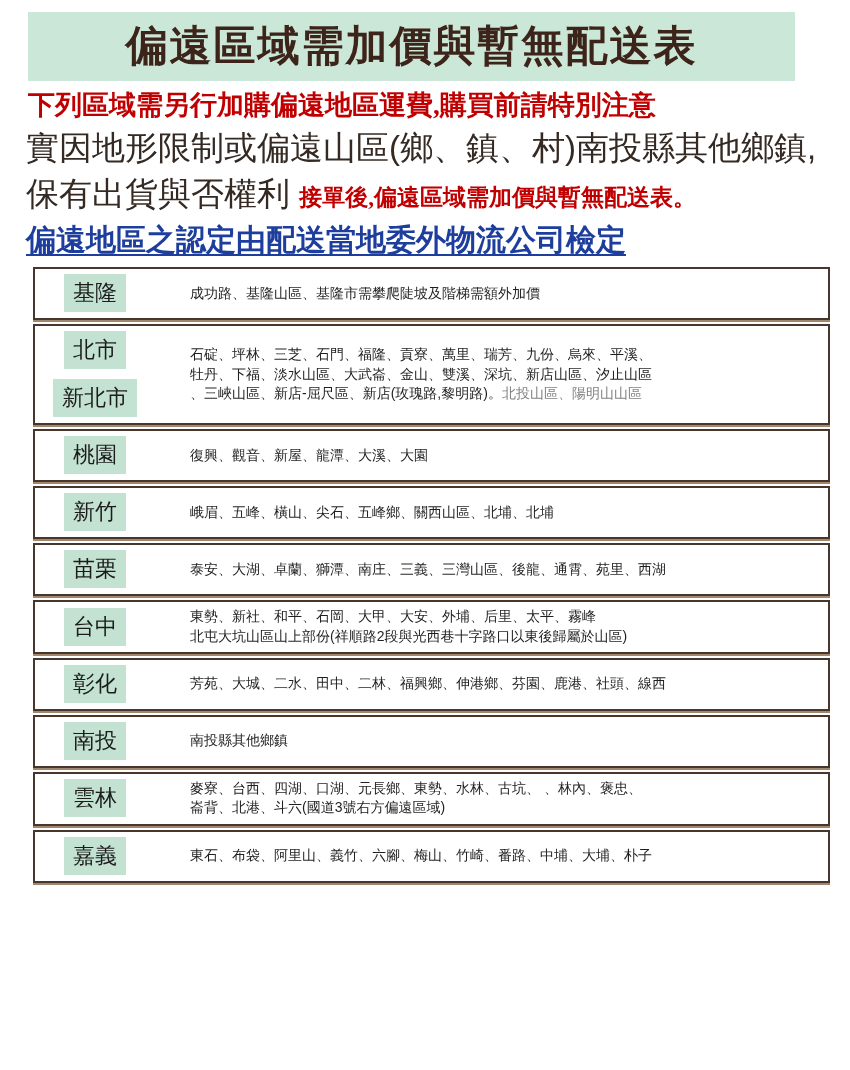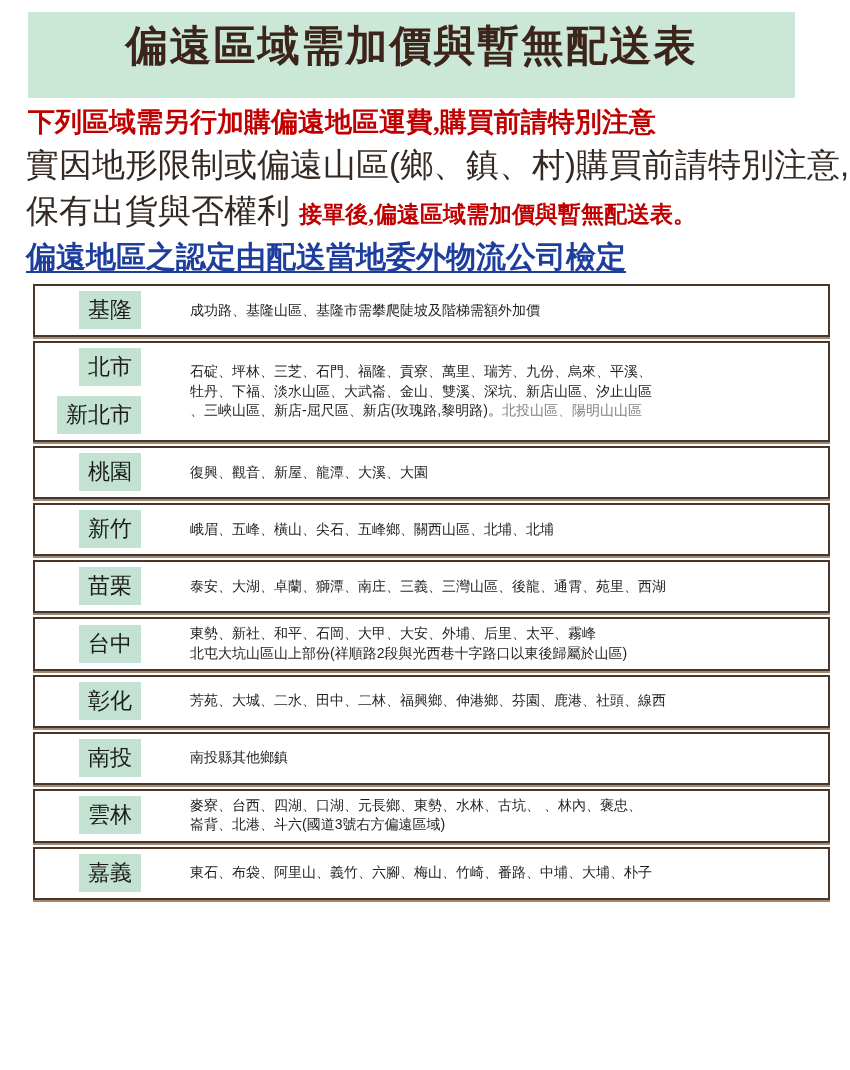--- a/index.html
+++ b/index.html
@@ -8,21 +8,21 @@
     font-family:"Liberation Sans","DejaVu Sans",sans-serif;
     color:#222;overflow:hidden;
   }
   .page{width:850px;height:1070px;position:relative;background:#fff;}
 
   
   .title-bar{
     margin:12px 55px 0 28px;
     background:#cbe7d7;
     text-align:center;
-    padding:6px 0 24px 0;
+    padding:6px 0 7px 0;
   }
   .title-bar h1{
     margin:0;
     font-size:42px;
     font-weight:bold;
     color:#3d241a;
     letter-spacing:2px;
   }
 
   .red-top{
@@ -72,21 +72,21 @@
     align-items:center;
     padding:5px 10px 6px 14px;
     min-height:34px;
   }
   .label-col{
     width:92px;
     flex:0 0 92px;
     display:flex;
     flex-direction:column;
     gap:10px;
-    align-items:flex-end;
+    align-items:center;
   }
   .area-label{
     background:#c3e2d1;
     color:#1c1c1c;
     font-size:22px;
     padding:4px 9px;
     white-space:nowrap;
   }
   .content{
     flex:1;
@@ -104,21 +104,21 @@
 
 <div class="page">
 
   <div class="title-bar">
     <h1>偏遠區域需加價與暫無配送表</h1>
   </div>
 
   <div class="red-top">下列區域需另行加購偏遠地區運費,購買前請特別注意</div>
 
   <div class="main-notice">
-    <span>實因地形限制或偏遠山區(鄉、鎮、村)購買前請特別注意,</span>
+    <span>實因地形限制或偏遠山區(鄉、鎮、村)南投縣其他鄉鎮,</span>
     <span class="line2-wrap">
       <span>保有出貨與否權利</span>
       <span class="red-inline">接單後,偏遠區域需加價與暫無配送表。</span>
     </span>
   </div>
 
   <div class="blue-line">偏遠地區之認定由配送當地委外物流公司檢定</div>
 
   <div class="area-table">
 

